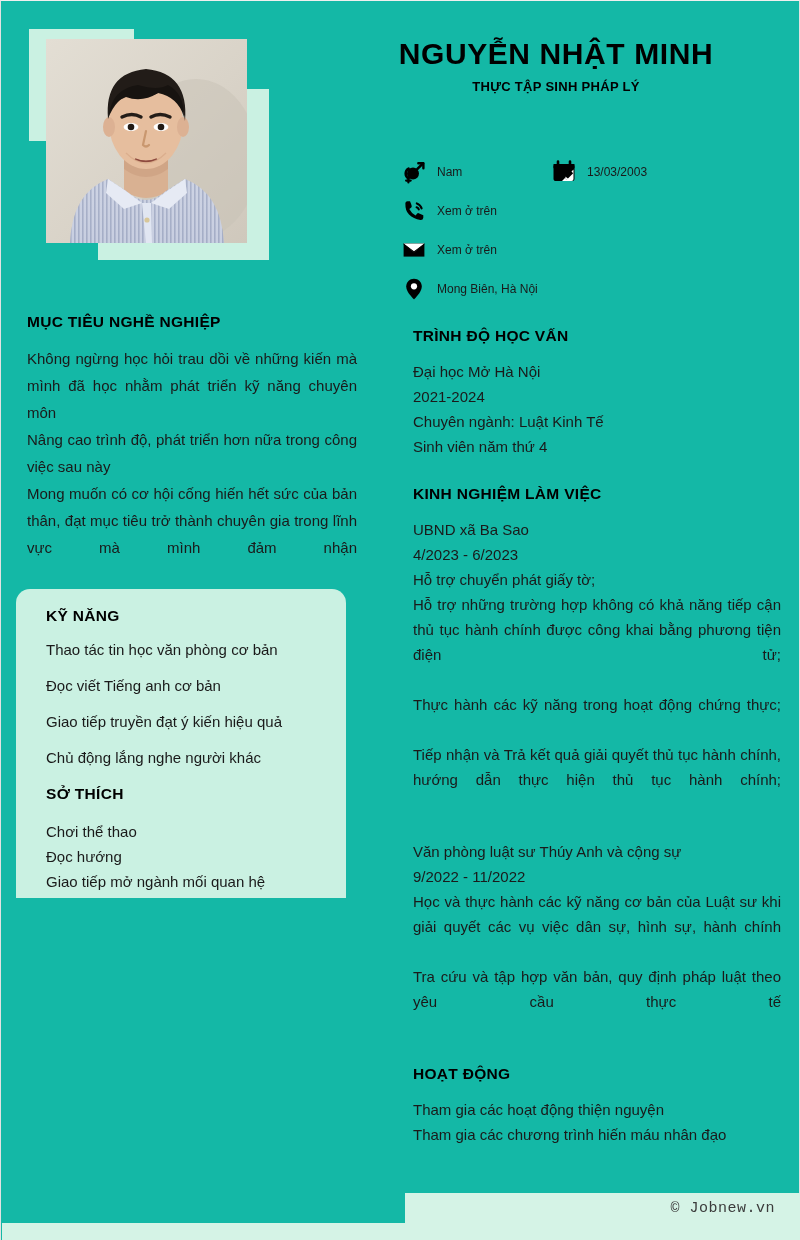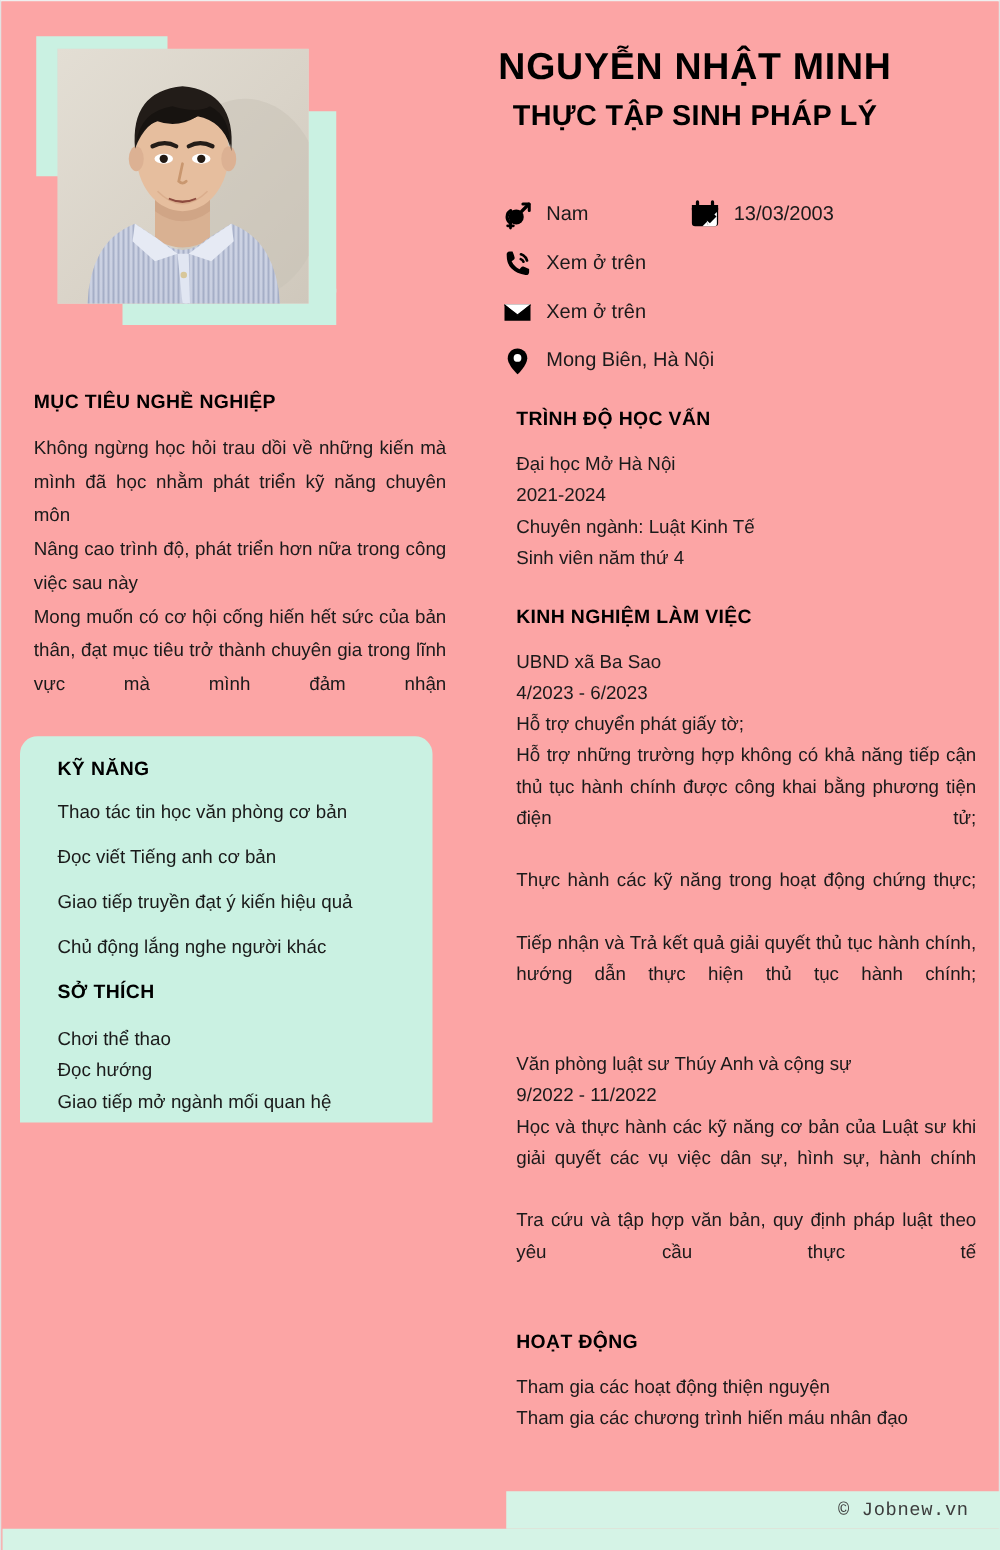--- a/index.html
+++ b/index.html
@@ -15,21 +15,21 @@
     font-family: "Liberation Sans", "DejaVu Sans", sans-serif;
     color: #111111;
     -webkit-font-smoothing: antialiased;
   }
 
   .page {
     position: absolute;
     left: 0; top: 0;
     width: 800px;
     height: 1240px;
-    background: #fca5a5;
+    background: #14b8a6;
     box-sizing: border-box;
     border-left: 1px solid #e2e2e2;
     border-right: 1px solid #e2e2e2;
     border-top: 1px solid #efefef;
   }
 
   
   .deco-top {
     position: absolute;
     left: 28px;
@@ -77,21 +77,21 @@
   .cv-name {
     font-size: 30px;
     font-weight: bold;
     letter-spacing: 0.6px;
     text-align: center;
     margin: 0 0 6px 0;
     line-height: 1.25;
     color: #000;
   }
   .cv-role {
-    font-size: 23px;
+    font-size: 13px;
     font-weight: bold;
     letter-spacing: 0.3px;
     text-align: center;
     margin: 4px;
     color: #000;
   }
 
   
   .contact {
     position: absolute;
@@ -114,21 +114,21 @@
     width: 26px;
     height: 26px;
     display: inline-flex;
     align-items: center;
     justify-content: center;
     flex: 0 0 26px;
     margin-right: 10px;
   }
   .ico svg { display: block; }
   .contact-text {
-    font-size: 16px;
+    font-size: 12px;
     color: #1a1a1a;
     white-space: nowrap;
   }
 
   
   .left-col {
     position: absolute;
     left: 26px;
     top: 312px;
     width: 330px;

